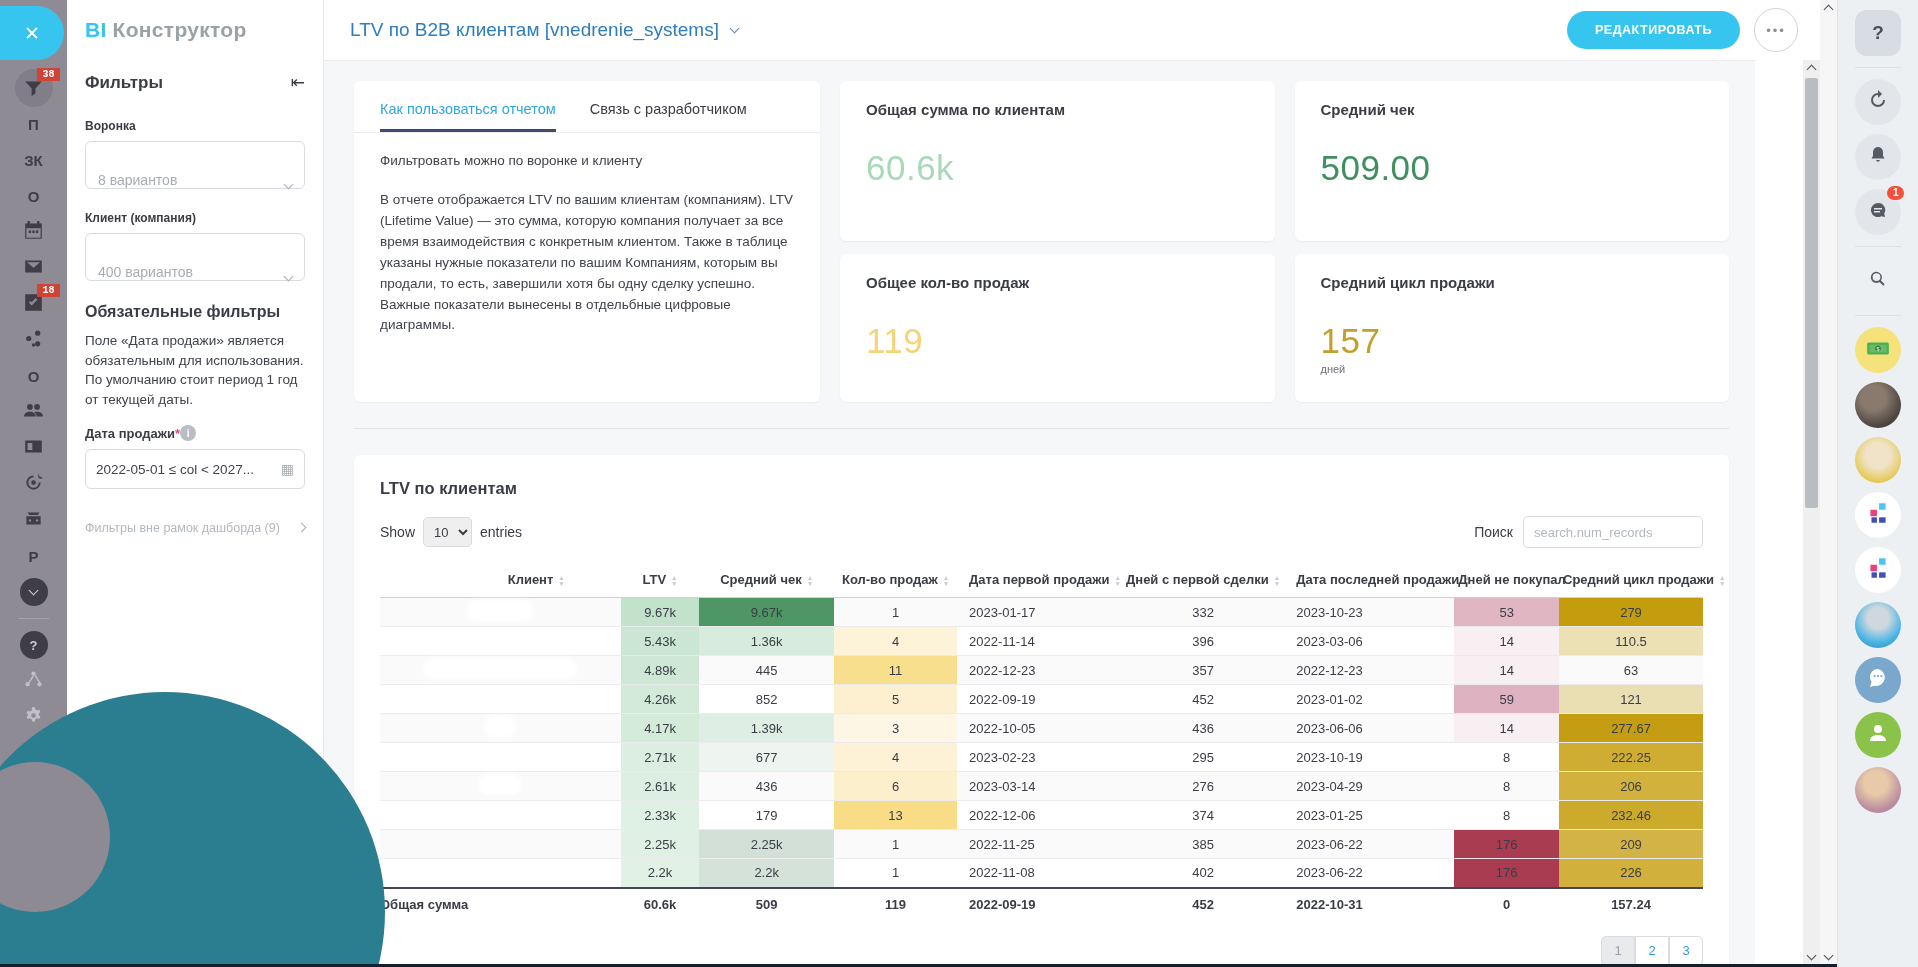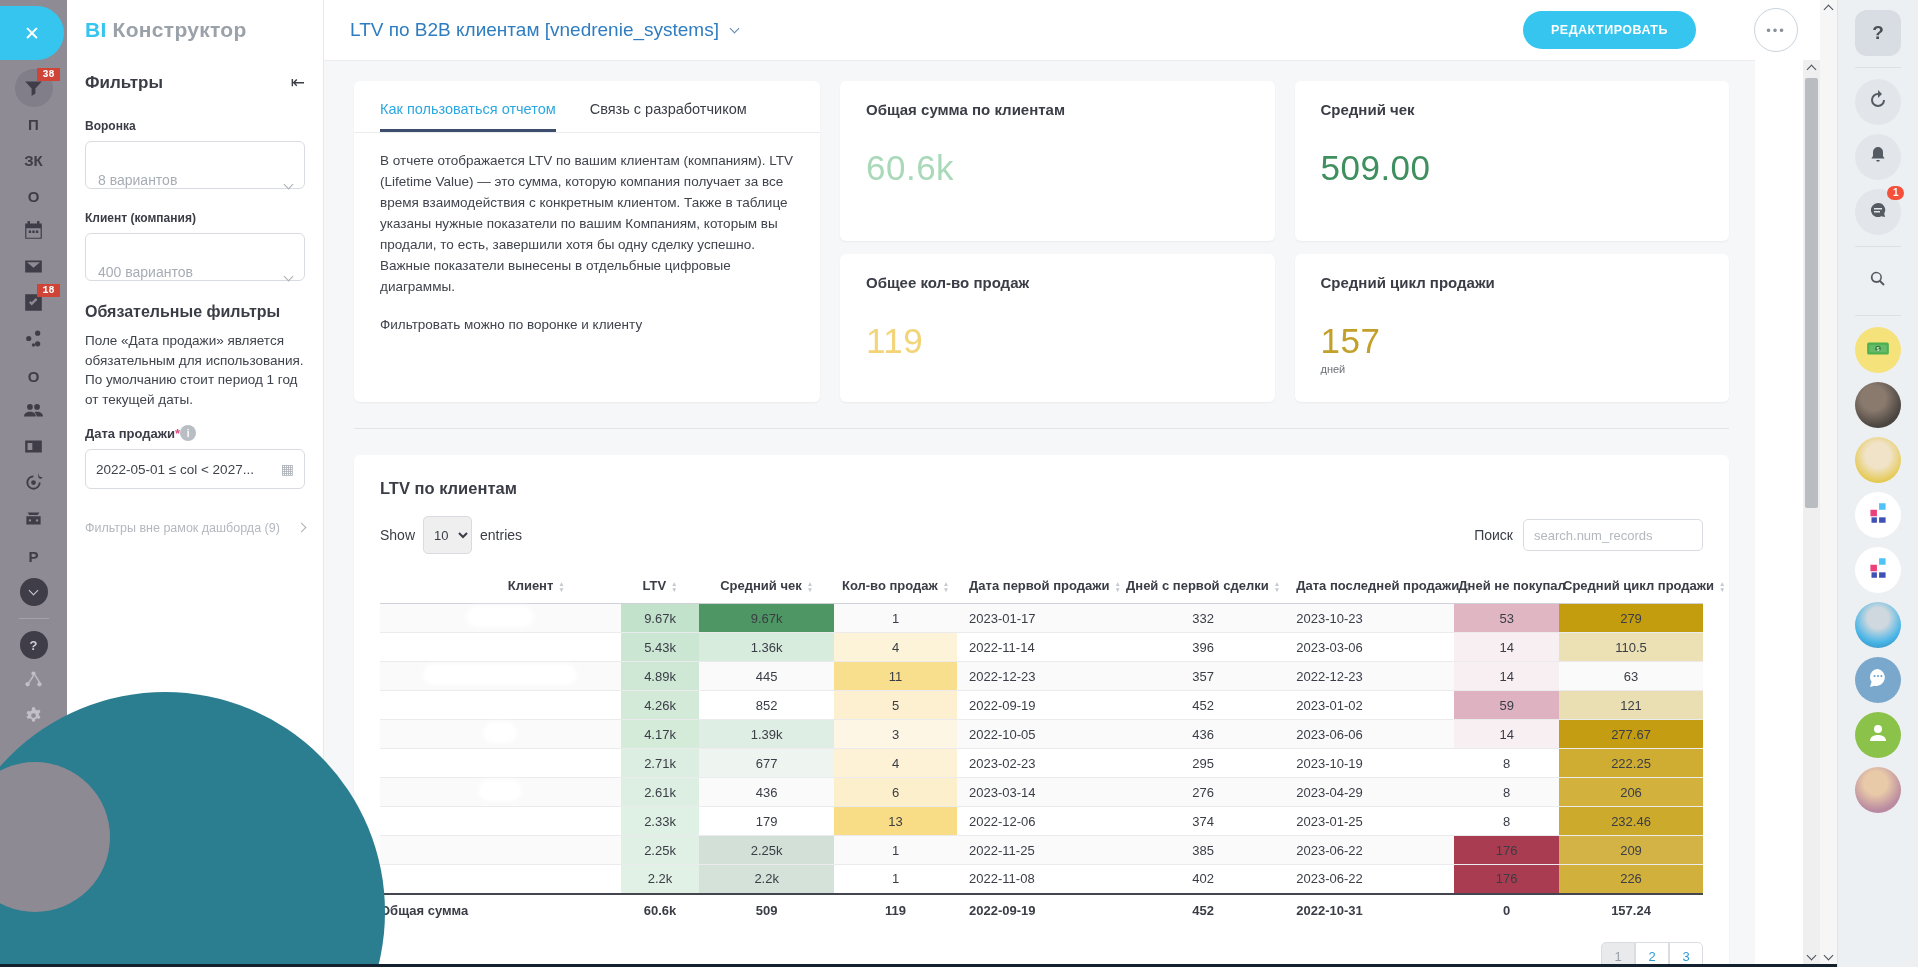--- a/index.html
+++ b/index.html
@@ -67,21 +67,21 @@
   .panel-footer { padding:16px 0 26px; border-top:1px solid #efeff1; text-align:center;
     position:relative; z-index:12; }
   .apply-btn { background:#e2e3e6; border:none; border-radius:6px; padding:11px 22px;
     font-size:12.5px; font-weight:bold; color:#4a4d55; letter-spacing:.4px; cursor:pointer; }
   .reset-btn { margin-top:18px; font-size:12.5px; font-weight:bold; color:#4a4d55;
     letter-spacing:.4px; cursor:pointer; }
 
   
   .center { flex:1; display:flex; flex-direction:column; min-width:0; }
   .topbar { height:60px; background:#fff; display:flex; align-items:center;
-    padding:0 22px 0 26px; flex:0 0 60px;gap:44px; }
+    padding:0 22px 0 26px; flex:0 0 60px; }
   .doc-title { color:#2f7dc0; font-size:19px; display:flex; align-items:center; gap:12px; cursor:pointer; }
   .doc-title .chev { border-color:#5d87b0; margin-top:-3px; }
   .topbar-spacer { flex:1; }
   .edit-btn { background:#35c5ee; color:#fff; border:none; border-radius:21px;
     padding:12px 28px; font-size:12.5px; font-weight:bold; letter-spacing:.5px; cursor:pointer; }
   .dots-btn { width:44px; height:44px; border-radius:50%; border:1px solid #c9d4dc;
     background:#fff; margin-left:14px; color:#8a9097; font-size:13px; letter-spacing:2px;
     display:flex; align-items:center; justify-content:center; cursor:pointer; }
 
   .content-row { flex:1; display:flex; min-height:0;gap:48px; }
@@ -102,21 +102,21 @@
   .metric-label { font-size:15px; font-weight:bold; }
   .metric-value { font-size:35px; margin-top:30px; letter-spacing:.5px; }
   .metric-unit { font-size:11px; color:#6b6f76; margin-top:2px; }
 
   .section-divider { border:none; border-top:1px solid #e3e4e6; margin:26px 0 26px; }
 
   
   .table-card { padding:24px 26px 18px; }
   .table-title { font-size:16.5px; font-weight:bold; margin-bottom:18px; }
   .table-controls { display:flex; align-items:center; font-size:14px; margin-bottom:16px; }
-  .show-select { margin:0 8px; height:38px; border:1px solid #d8dbe0; border-radius:5px;
+  .show-select { margin:0 8px; height:30px; border:1px solid #d8dbe0; border-radius:5px;
     font-size:13px; padding:0 6px; font-family:inherit; color:#3a3d46; }
   .controls-spacer { flex:1; }
   .search-wrap { display:flex; align-items:center; gap:10px; font-size:14px; }
   .search-input { width:180px; height:32px; border:1px solid #d8dbe0; border-radius:5px;
     padding:0 10px; font-size:13px; font-family:inherit; color:#3a3d46; }
   .search-input::placeholder { color:#b3b8bf; }
 
   table { width:100%; border-collapse:collapse; table-layout:fixed; font-size:13px; }
   col.c0{width:18.4%} col.c1{width:6%} col.c2{width:10.3%} col.c3{width:9.4%} col.c4{width:12.6%}
   col.c5{width:12.4%} col.c6{width:13%} col.c7{width:8%} col.c8{width:11%}
@@ -354,22 +354,22 @@
     <div class="dashboard">
 
       <div class="grid-top">
 
         <div class="card info-card">
           <div class="tabs">
             <div class="tab active">Как пользоваться отчетом</div>
             <div class="tab">Связь с разработчиком</div>
           </div>
           <div class="info-text">
+            <p>Фильтровать можно по воронке и клиенту</p>
             <p>В отчете отображается LTV по вашим клиентам (компаниям). LTV (Lifetime Value) — это сумма, которую компания получает за все время взаимодействия с конкретным клиентом. Также в таблице указаны нужные показатели по вашим Компаниям, которым вы продали, то есть, завершили хотя бы одну сделку успешно. Важные показатели вынесены в отдельбные цифровые диаграммы.</p>
-            <p>Фильтровать можно по воронке и клиенту</p>
           </div>
         </div>
 
         <div class="card metric-card">
           <div class="metric-label">Общая сумма по клиентам</div>
           <div class="metric-value" style="color: rgb(169, 217, 184);">60.6k</div>
         </div>
         <div class="card metric-card">
           <div class="metric-label">Средний чек</div>
           <div class="metric-value" style="color: rgb(63, 143, 95);">509.00</div>

